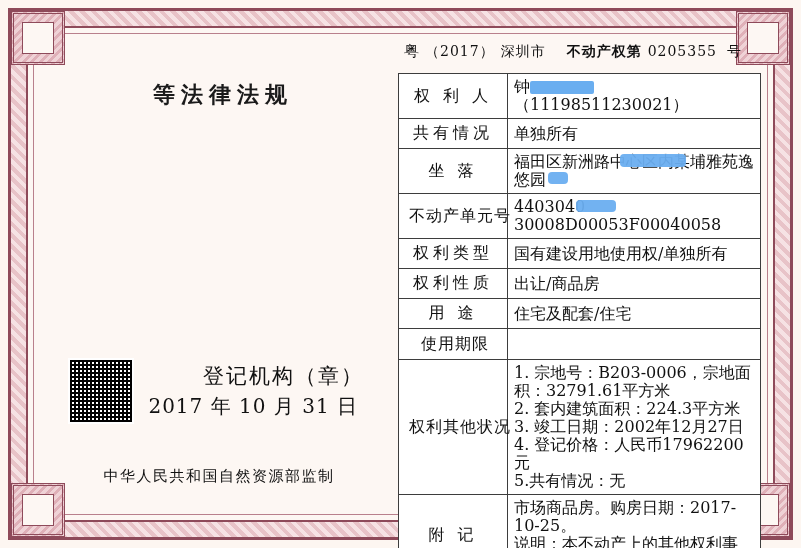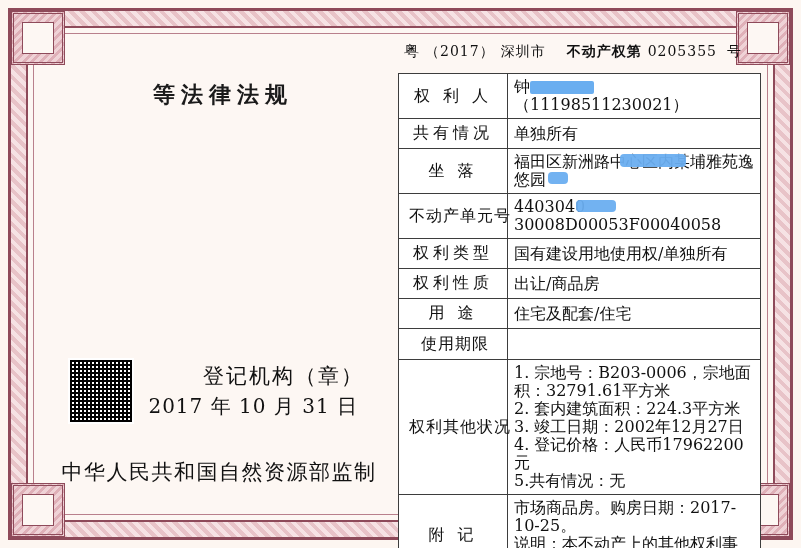--- a/index.html
+++ b/index.html
@@ -111,21 +111,21 @@
     right:40px;bottom:88px;
     font-size:20px;
     letter-spacing:1px;
     color:#111;
     font-family:"DejaVu Serif","Liberation Serif",serif;
   }
   .footer-line{
     position:absolute;
     left:0;right:0;bottom:22px;
     text-align:center;
-    font-size:21px;
+    font-size:15px;
     letter-spacing:1.5px;
     color:#111;
     font-family:"DejaVu Serif","Liberation Serif",serif;
   }
 
   
   .hdr{
     display:flex;
     align-items:baseline;
     font-size:14px;

